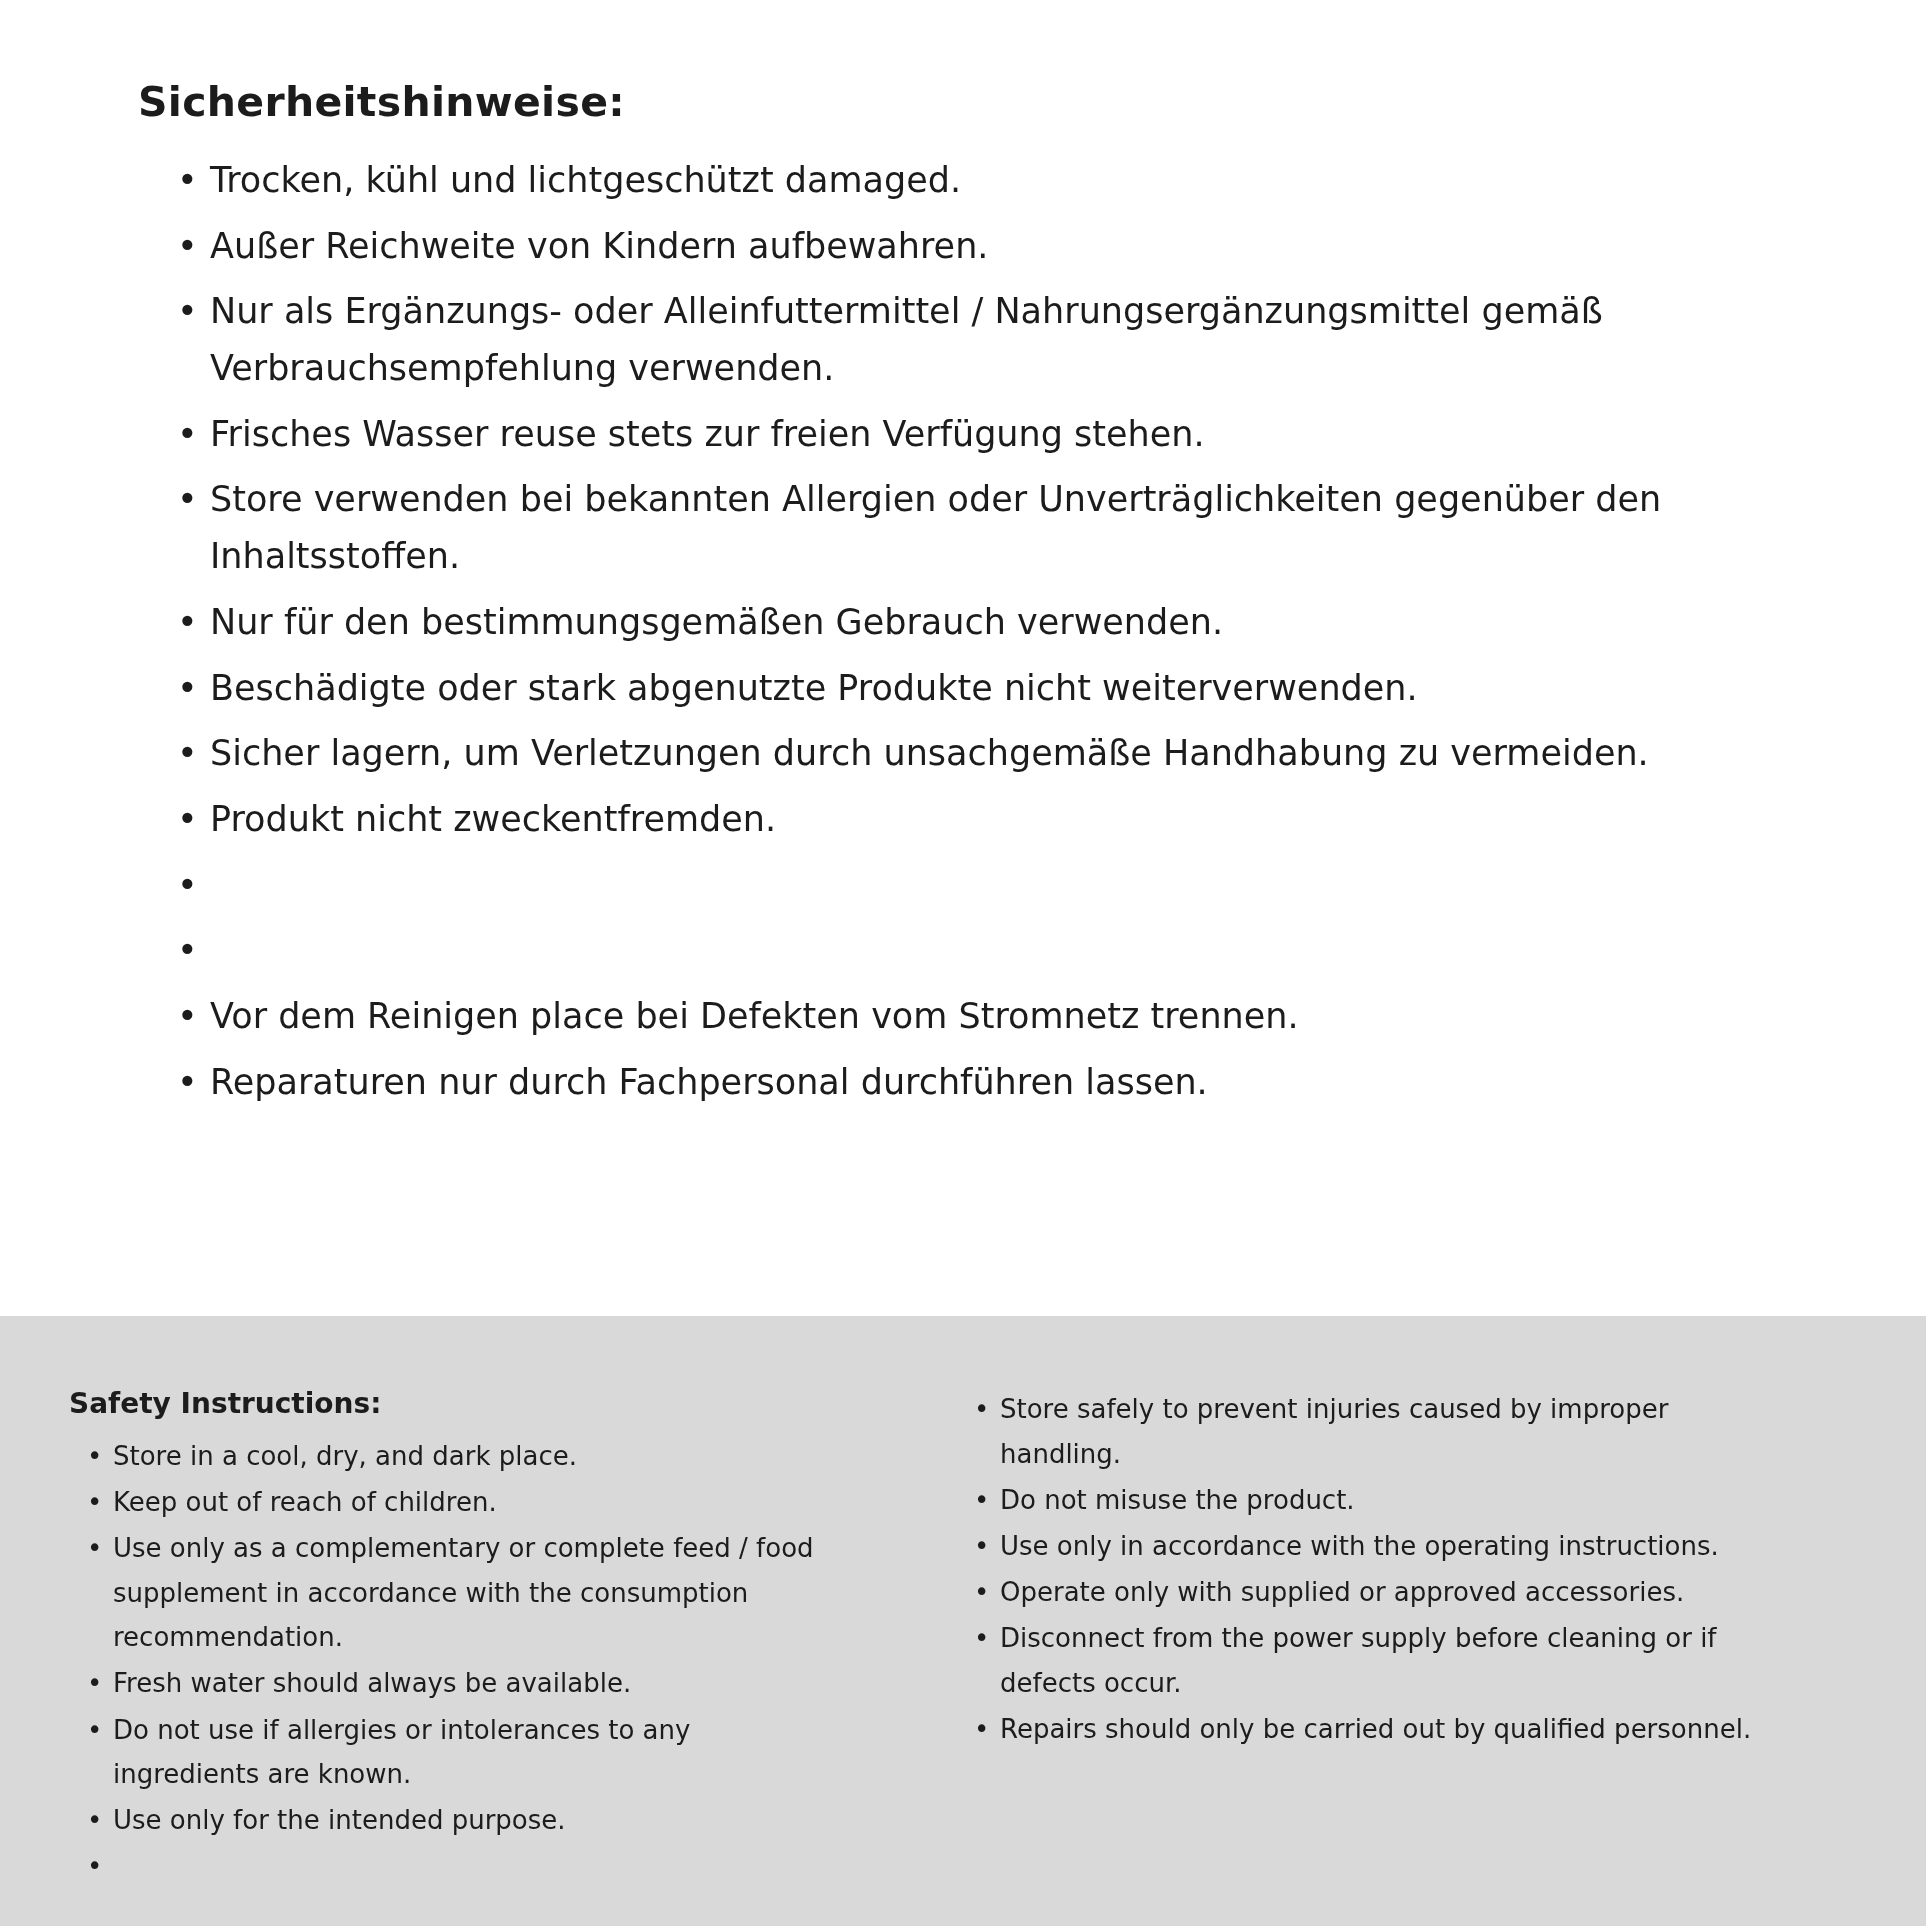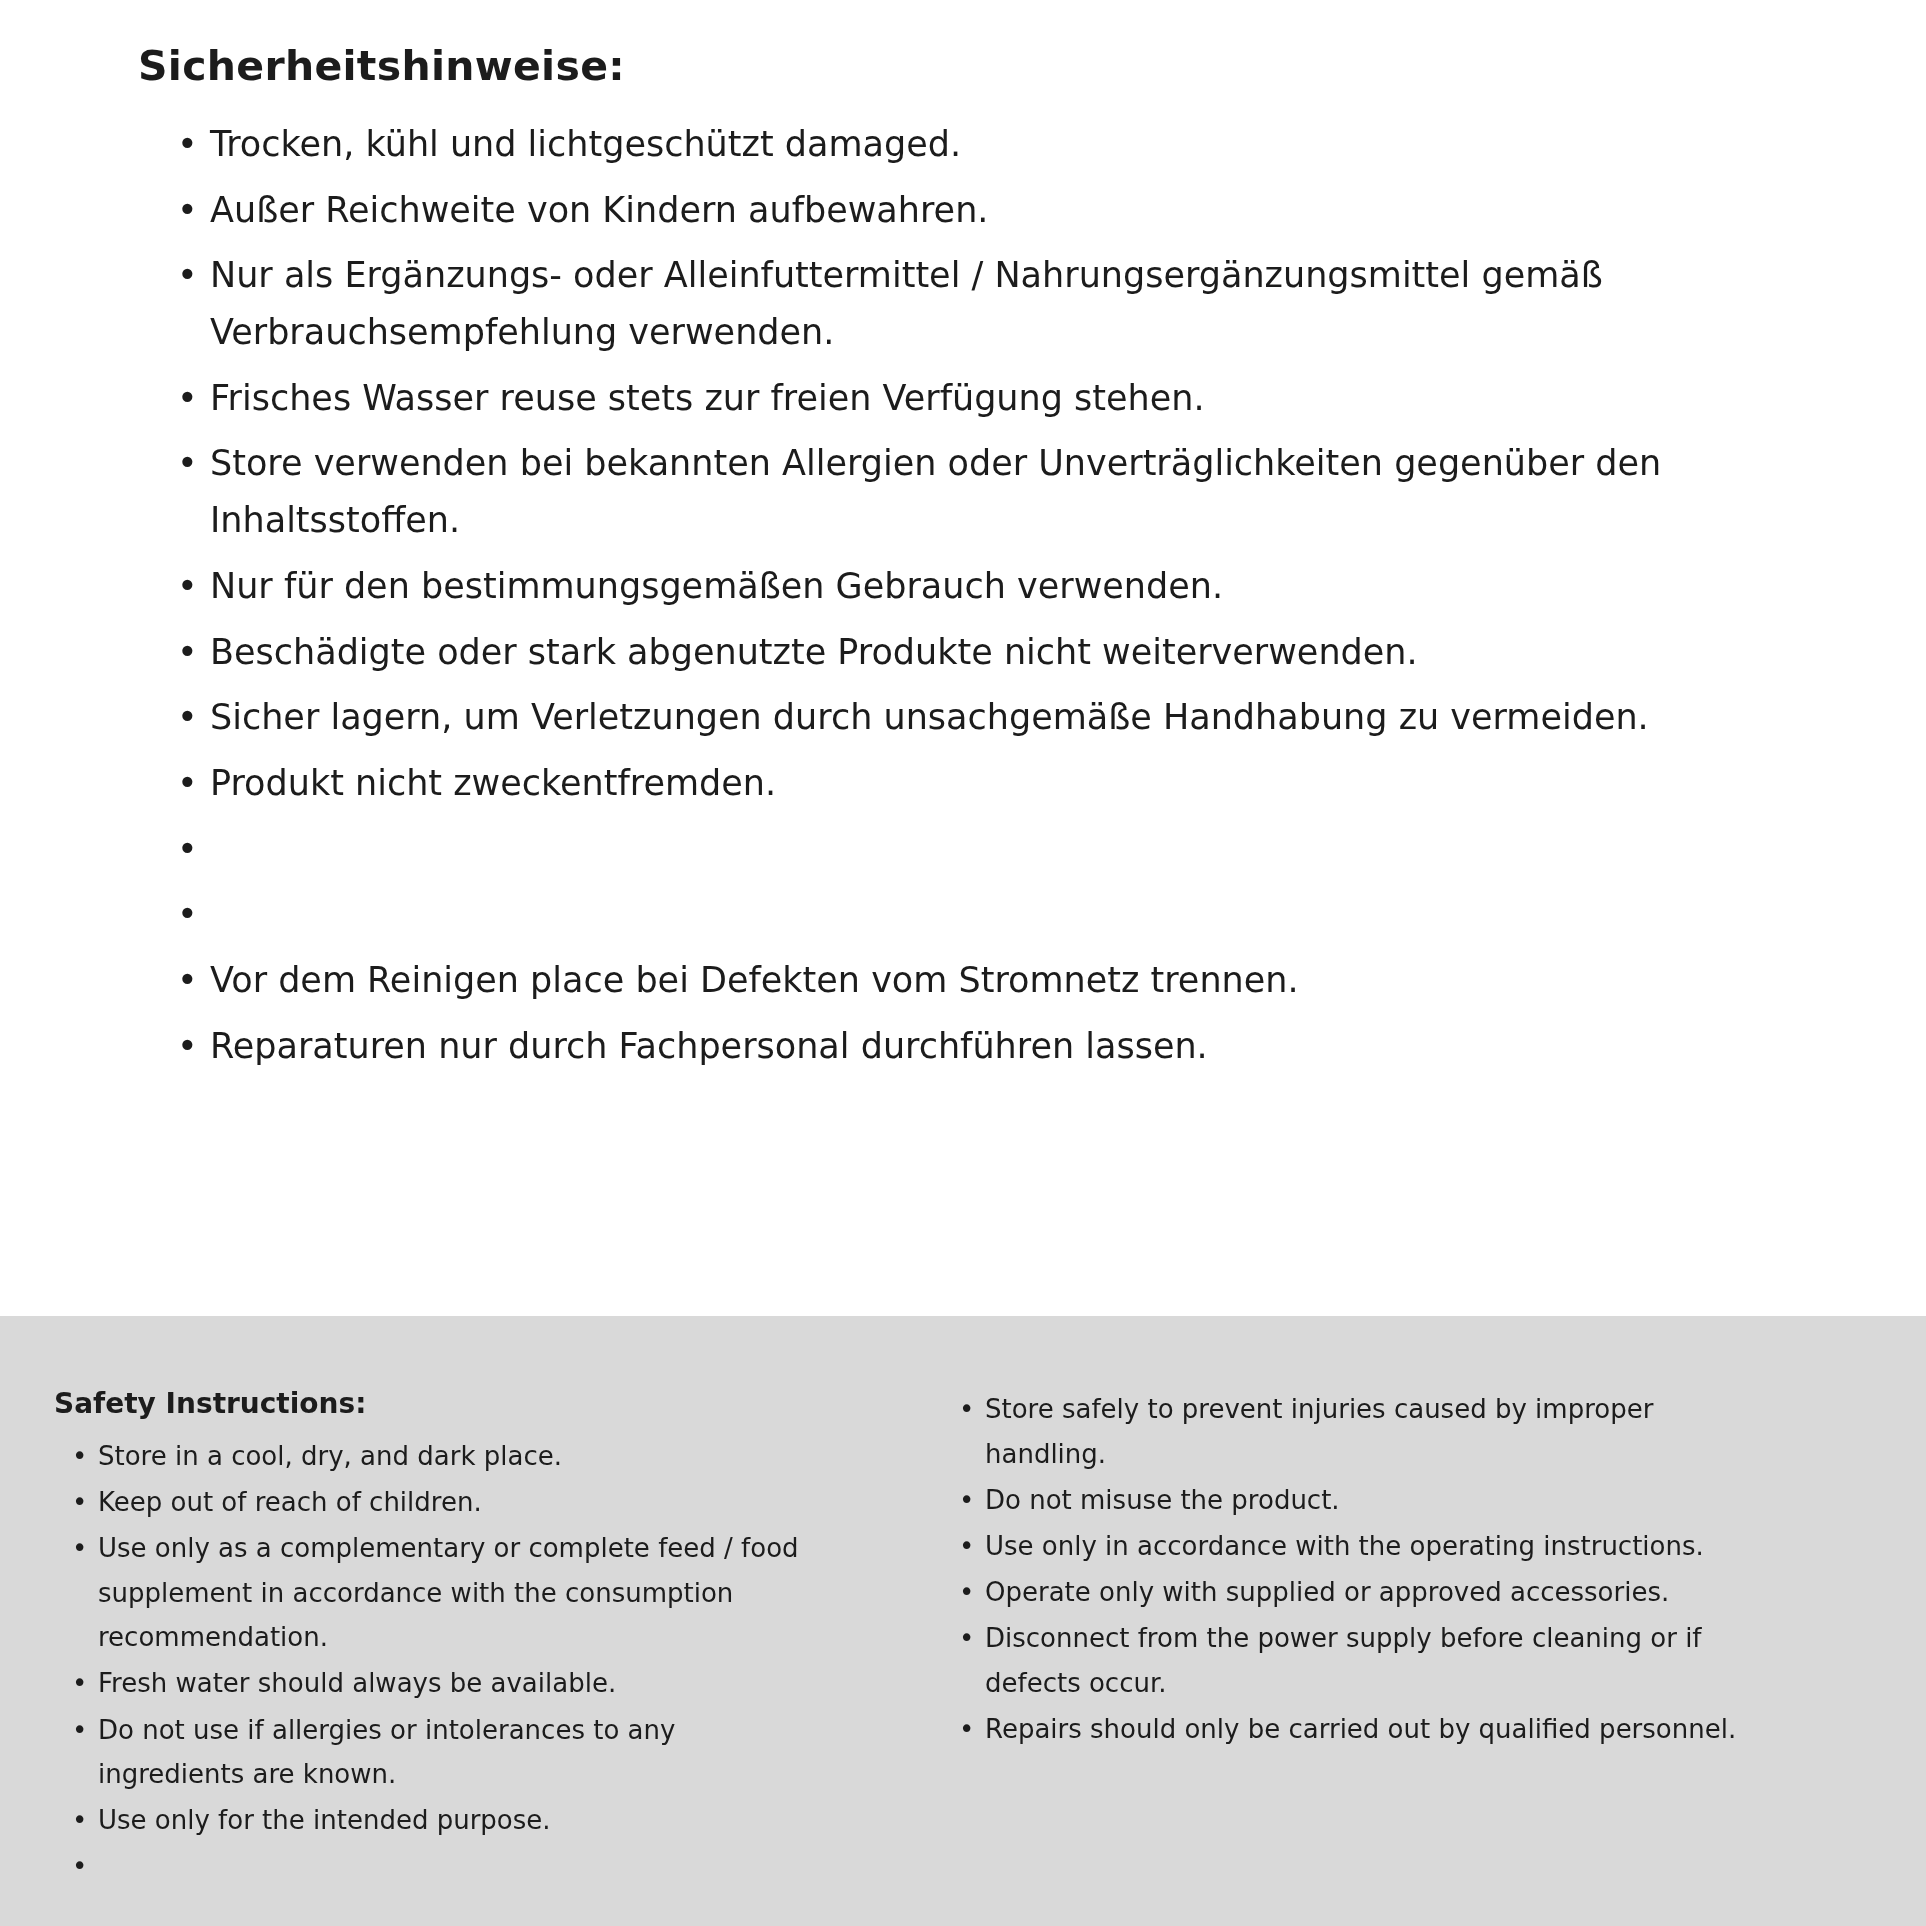--- a/index.html
+++ b/index.html
@@ -14,21 +14,21 @@
     height: 1926px;
     position: relative;
     overflow: hidden;
     background: #ffffff;
   }
   
   .german-section {
     box-sizing: border-box;
     width: 1926px;
     height: 1316px;
-    padding: 42px 96px 0 138px;
+    padding: 78px 96px 0 138px;
     background: #ffffff;
   }
   .german-title {
     font-size: 41px;
     font-weight: bold;
     margin: 0 0 26px 0;
     letter-spacing: 0.3px;
   }
   ul.bullet-list {
     list-style: none;
@@ -53,21 +53,21 @@
   ul.bullet-list li .marker {
     flex: 0 0 auto;
     width: 33px;
   }
   
   .english-section {
     box-sizing: border-box;
     width: 1926px;
     height: 610px;
     background: #d9d9d9;
-    padding: 71px 77px 0 54px;
+    padding: 71px 77px 0 69px;
     display: flex;
     gap: 135px;
   }
   .col-left  { width: 770px; flex: 0 0 auto; }
   .col-right { width: 783px; flex: 0 0 auto; padding-top: 0; }
   .english-title {
     font-size: 28px;
     font-weight: bold;
     margin: 0 0 14px 0;
   }

